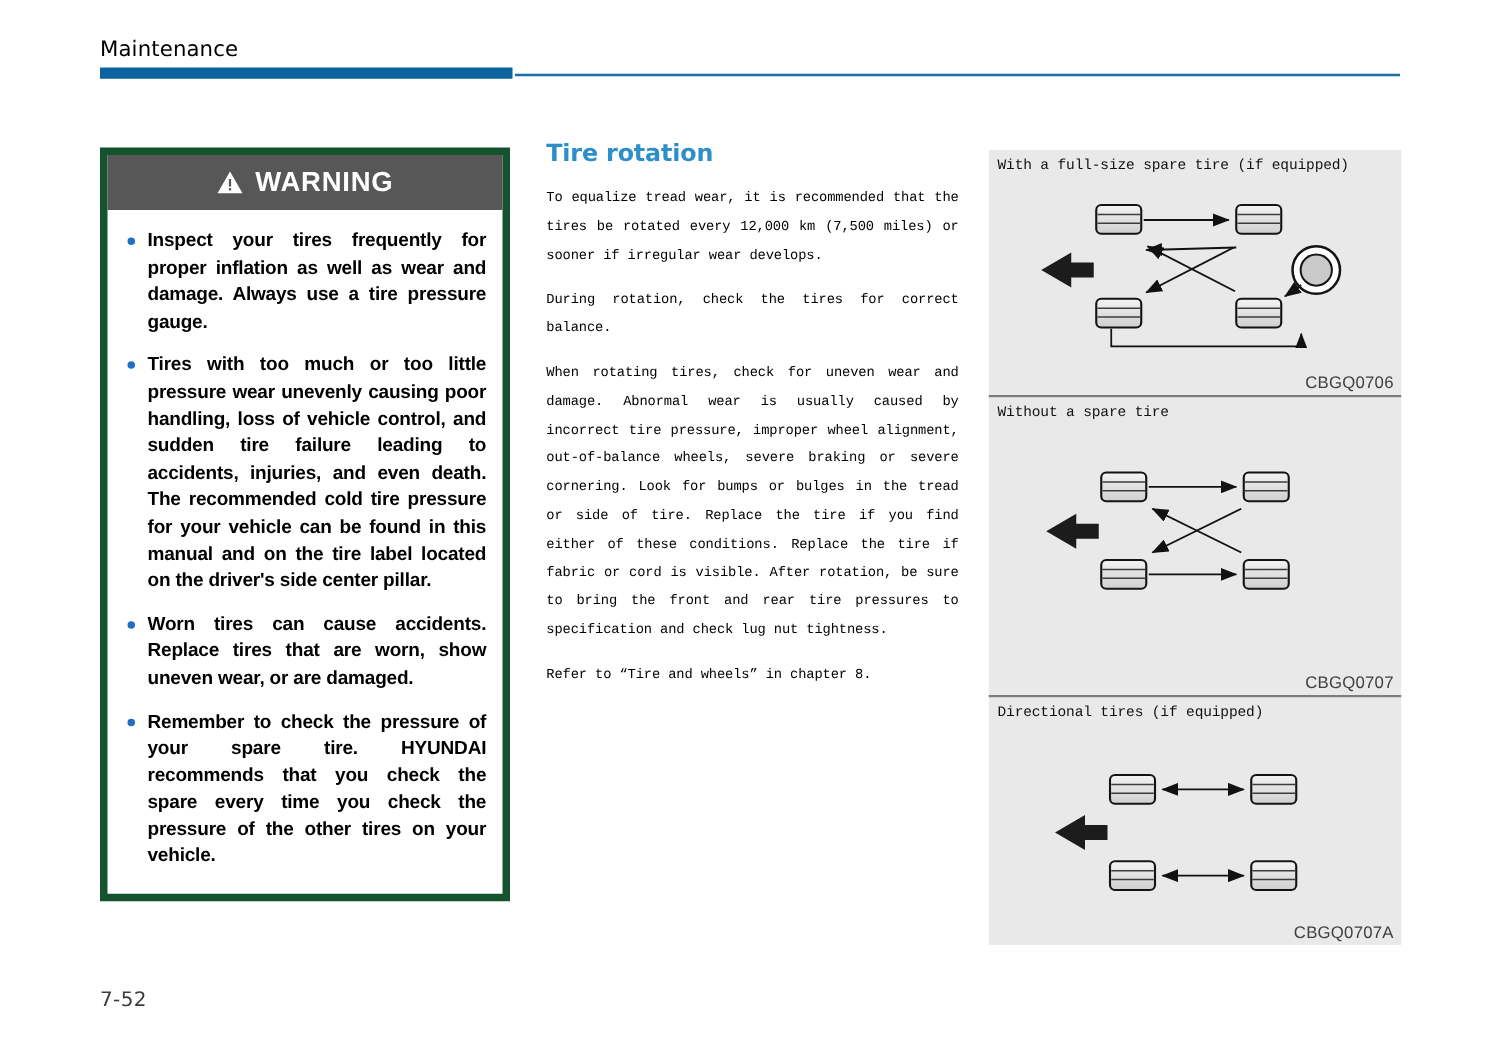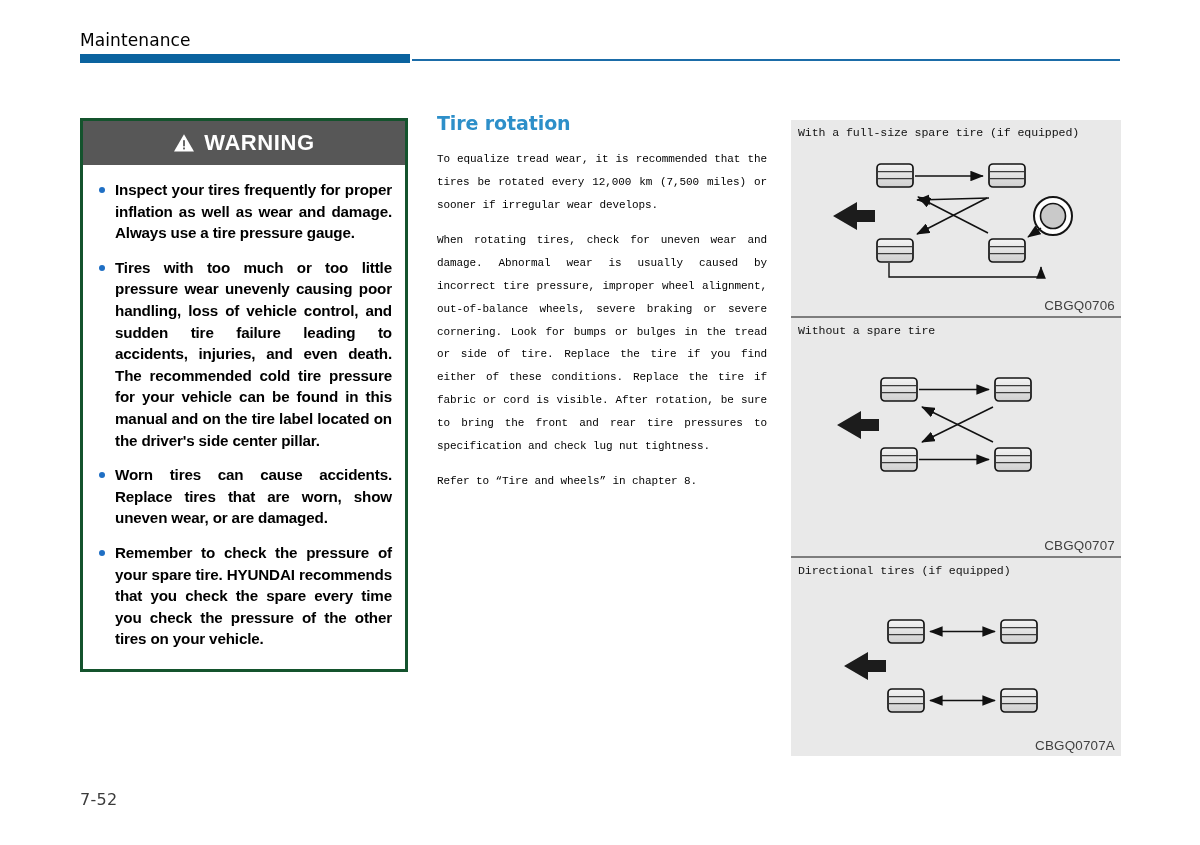--- a/index.html
+++ b/index.html
@@ -40,21 +40,21 @@
     background: #1b6ca8;
   }
 
   
   #col-left  { position: absolute; left: 80px;  top: 118px; width: 328px; }
   #col-mid   { position: absolute; left: 437px; top: 112px; width: 330px; }
   #col-right { position: absolute; left: 791px; top: 120px; width: 330px; }
 
   
   #warning-box {
-    border: 3px solid #14532d;
+    border: 6px solid #14532d;
     background: #fff;
     width: 328px;
   }
   #warning-header {
     background: #575757;
     height: 44px;
     display: flex;
     align-items: center;
     justify-content: center;
     gap: 9px;
@@ -180,20 +180,21 @@
         <li>Worn tires can cause accidents. Replace tires that are worn, show uneven wear, or are damaged.</li>
         <li>Remember to check the pressure of your spare tire. HYUNDAI recommends that you check the spare every time you check the pressure of the other tires on your vehicle.</li>
       </ul>
     </div>
   </div>
 </div>
 
 <div id="col-mid">
   <div id="section-heading">Tire rotation</div>
   <p class="body-text">To equalize tread wear, it is recommended that the tires be rotated every 12,000 km (7,500 miles) or sooner if irregular wear develops.</p>
+  <p class="body-text">During rotation, check the tires for correct balance.</p>
   <p class="body-text">When rotating tires, check for uneven wear and damage. Abnormal wear is usually caused by incorrect tire pressure, improper wheel alignment, out-of-balance wheels, severe braking or severe cornering. Look for bumps or bulges in the tread or side of tire. Replace the tire if you find either of these conditions. Replace the tire if fabric or cord is visible. After rotation, be sure to bring the front and rear tire pressures to specification and check lug nut tightness.</p>
   <p class="body-text">Refer to “Tire and wheels” in chapter 8.</p>
 </div>
 
 <div id="col-right">
 
   <div class="figure" style="height:198px">
     <div class="fig-caption-top">With a full-size spare tire (if equipped)</div>
     <svg class="fig-svg" width="330" height="198" viewBox="0 0 330 198">
       <defs>

